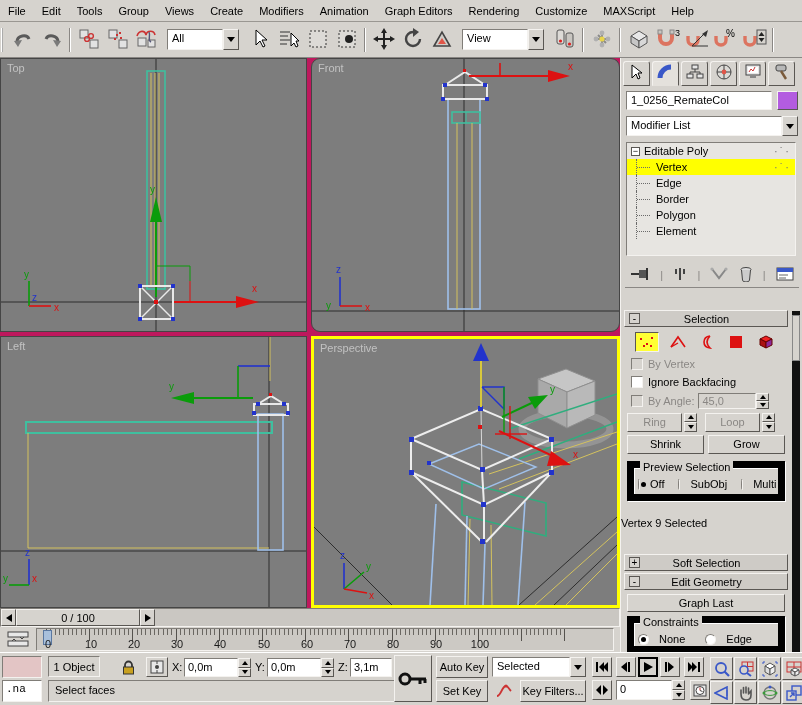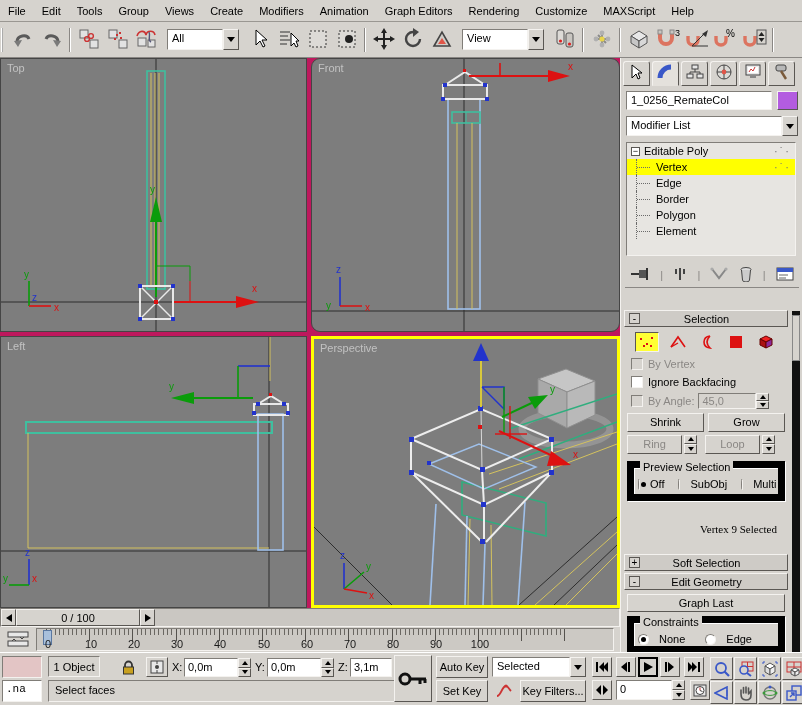--- a/index.html
+++ b/index.html
@@ -609,28 +609,20 @@
       <span class="sunkeng" style="width:58px; height:16px; margin-left:4px; padding:1px 3px 0 3px; color:#8a8784;">45,0</span>
       <span class="updn" style="height:16px;">
           <div>
             <span class="tri-u"></span>
           </div>
           <div>
             <span class="tri-d"></span>
           </div>
         </span>
     </div>
-    <div class="flexc" style="height:22px; padding:0 6px; gap:4px;">
-      <div class="btn" style="flex:1; height:19px;">
-          <span>Shrink</span>
-        </div>
-      <div class="btn" style="flex:1; height:19px;">
-          <span>Grow</span>
-        </div>
-    </div>
     <div class="flexc" style="height:22px; padding:0 6px; gap:2px;">
       <div class="btn dis" style="width:55px; height:19px;">
           <span>Ring</span>
         </div>
       <span class="updn" style="height:19px;">
           <div>
             <span class="tri-u"></span>
           </div>
           <div>
             <span class="tri-d"></span>
@@ -641,32 +633,40 @@
         </div>
       <span class="updn" style="height:19px;">
           <div>
             <span class="tri-u"></span>
           </div>
           <div>
             <span class="tri-d"></span>
           </div>
         </span>
     </div>
+    <div class="flexc" style="height:22px; padding:0 6px; gap:4px;">
+      <div class="btn" style="flex:1; height:19px;">
+          <span>Shrink</span>
+        </div>
+      <div class="btn" style="flex:1; height:19px;">
+          <span>Grow</span>
+        </div>
+    </div>
     <div class="group" style="height:40px; margin-top:6px;">
       <span class="gtitle">Preview Selection</span>
       <div class="flexc" style="gap:6px; margin-top:2px;">
         <span class="radio on"></span>
           <span>Off</span>
         <span class="radio" style="margin-left:8px;"></span>
           <span>SubObj</span>
         <span class="radio" style="margin-left:8px;"></span>
           <span>Multi</span>
       </div>
     </div>
-    <div style="height:22px; text-align:right; padding:20px 14px 0 0;font-family:Liberation Serif, serif;">Vertex 9 Selected</div>
+    <div style="height:22px; padding:14px 14px 0 0;">Vertex 9 Selected</div>
   </div>
 
   <div class="abs" style="left:0; top:494px; width:170px;">
     <div class="rollout-hdr">
       <span class="pm">+</span>
       <span class="ttl">Soft Selection</span>
     </div>
     <div class="rollout-hdr">
       <span class="pm">-</span>
       <span class="ttl">Edit Geometry</span>

